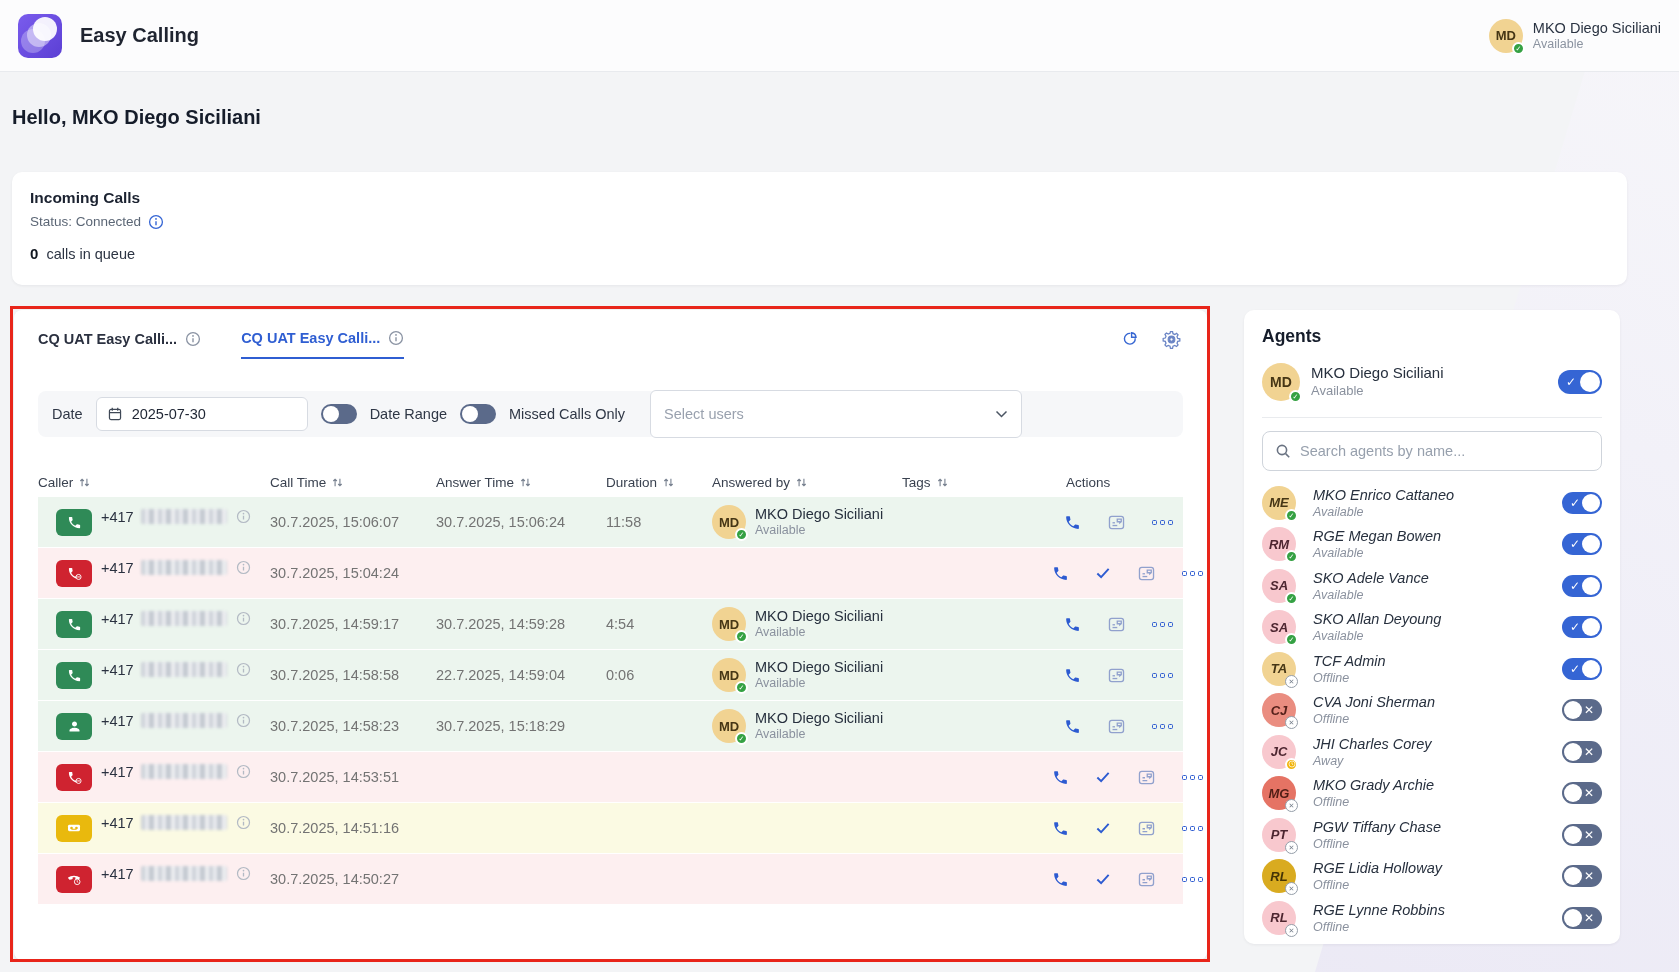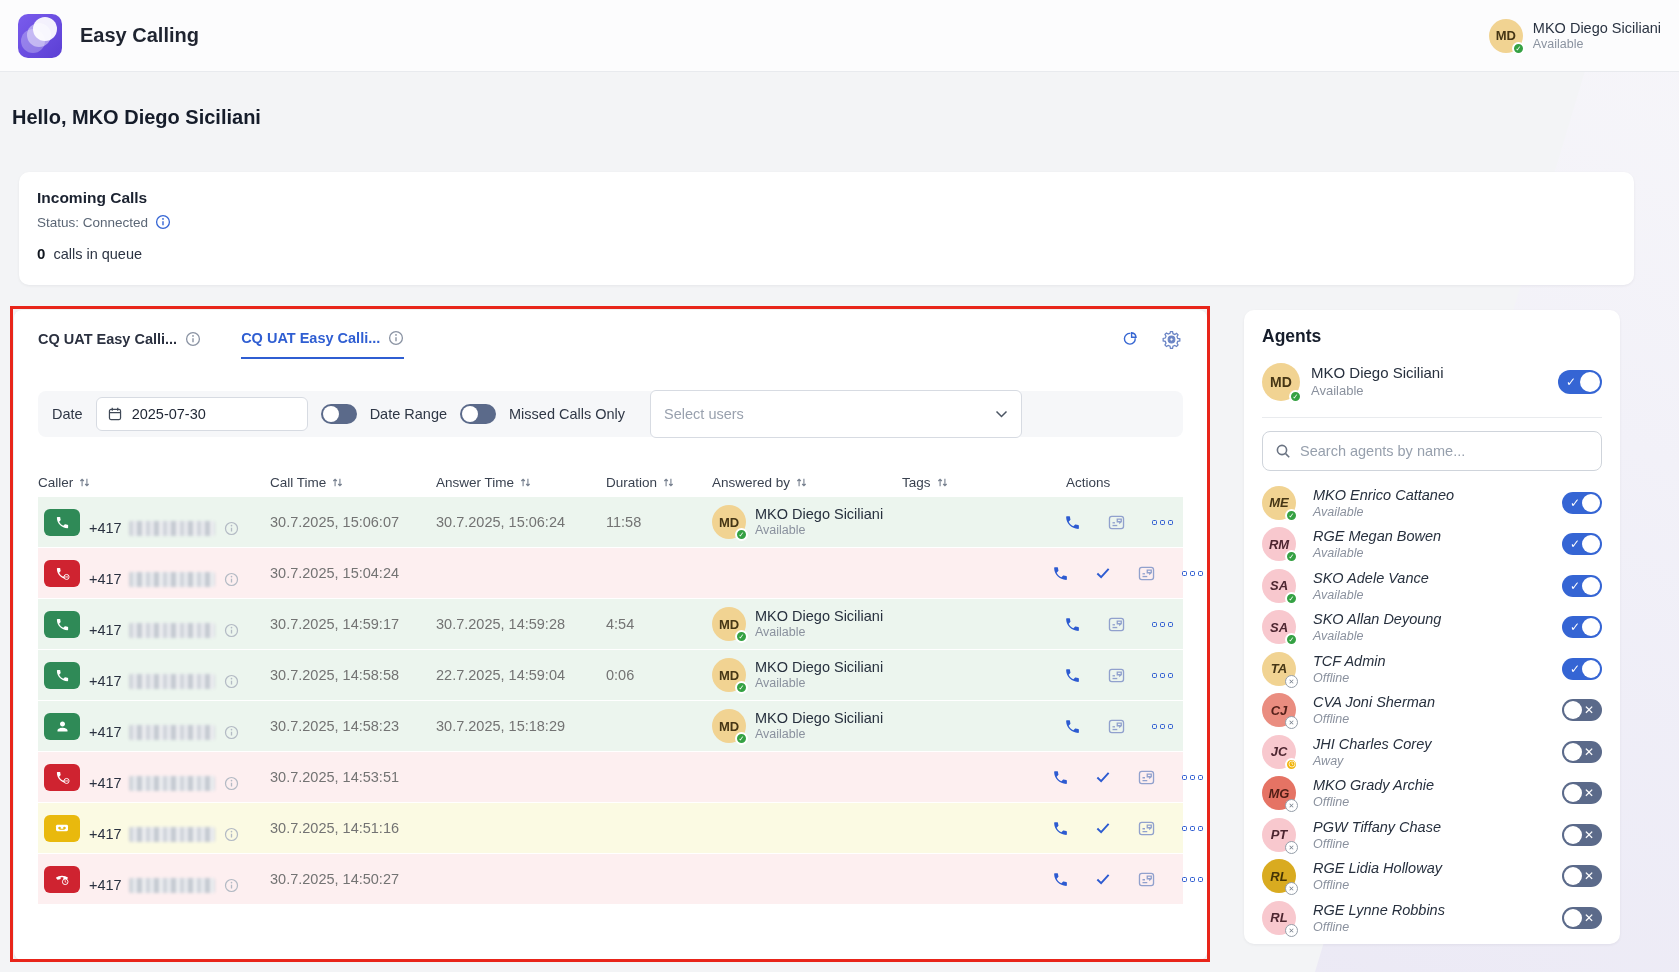--- a/index.html
+++ b/index.html
@@ -31,23 +31,23 @@
   .st-available { background:#35a143; color:#fff; border:2px solid #fff; font-size:7px; }
   .st-offline { background:#fff; color:#79828e; border:1.5px solid #959ea9; font-size:7px; }
   .st-away { background:#f2b50d; border:2px solid #fff; }
   .hdr-name { font-size:14.5px; color:#2a3342; }
   .hdr-status { font-size:12.5px; color:#8b93a0; margin-top:1px; }
 
   .greeting { position:absolute; left:12px; top:106px; font-size:20px; font-weight:700; color:#151c2a; z-index:2; }
 
   
   .card { background:#fff; border-radius:10px; box-shadow:0 1px 3px rgba(16,24,40,.06); }
-  .incoming { position:absolute; left:19px; top:172px; width:1615px; height:113px; padding:17px 18px; z-index:2; }
+  .incoming { position:absolute; left:12px; top:172px; width:1615px; height:113px; padding:17px 18px; z-index:2; }
   .inc-title { font-size:15.5px; font-weight:700; color:#1b2230; }
-  .inc-status { display:flex; align-items:center; gap:7px; margin-top:7px; font-size:13.5px; color:#5b6675; }
+  .inc-status { display:flex; align-items:flex-start; gap:7px; margin-top:7px; font-size:13.5px; color:#5b6675; }
   .inc-queue { margin-top:15px; font-size:14.5px; color:#2c3443; }
   .inc-queue b { font-size:15px; color:#10161f; margin-right:4px; }
 
   
   .panel { position:absolute; left:14px; top:310px; width:1193px; height:650px; padding:0 24px;
     overflow:hidden; z-index:2; border-radius:8px; }
   .annotation { position:absolute; left:10px; top:306px; width:1200px; height:656px;
     border:3px solid #e8251a; z-index:6; pointer-events:none; }
 
   .tabs { display:flex; gap:40px; padding-top:20px; }
@@ -91,21 +91,21 @@
 
   
   .thead, .trow { display:grid; grid-template-columns:232px 166px 170px 106px 190px 150px 1fr; align-items:center; }
   .thead { margin-top:30px; height:30px; }
   .th { display:flex; align-items:center; gap:5px; font-size:13.5px; color:#3a4250; }
   .th.actions-h { padding-left:14px; }
   .trow { height:51px; border-bottom:1px solid #ffffff; }
   .r-green { background:#ecf5ee; }
   .r-pink { background:#fdeff0; }
   .r-yellow { background:#fbfae3; }
-  .caller-cell { display:flex; align-items:flex-end; gap:9px; padding-left:6px; }
+  .caller-cell { display:flex; align-items:flex-start; gap:9px; padding-left:6px;margin-left:12px; }
   .cbadge { width:36px; height:27px; border-radius:6px; display:flex; align-items:center; justify-content:center; flex:0 0 auto; }
   .b-green { background:#2f8a57; }
   .b-red { background:#cf2330; }
   .b-amber { background:#e9b90d; }
   .cprefix { font-size:14.5px; color:#2a3140; }
   .blur-num { width:86px; height:15px; border-radius:2px; margin-left:-2px;
     background-image:linear-gradient(90deg,#cfd3da 25%,#e8eaee 25% 50%,#c4c9d1 50% 75%,#edeef1 75%),
       linear-gradient(0deg,rgba(180,186,196,.5) 50%,rgba(235,237,241,.5) 50%);
     background-size:17px 9px, 9px 7px; filter:blur(1.6px); }
   .tcell { font-size:14.5px; color:#737373; }

